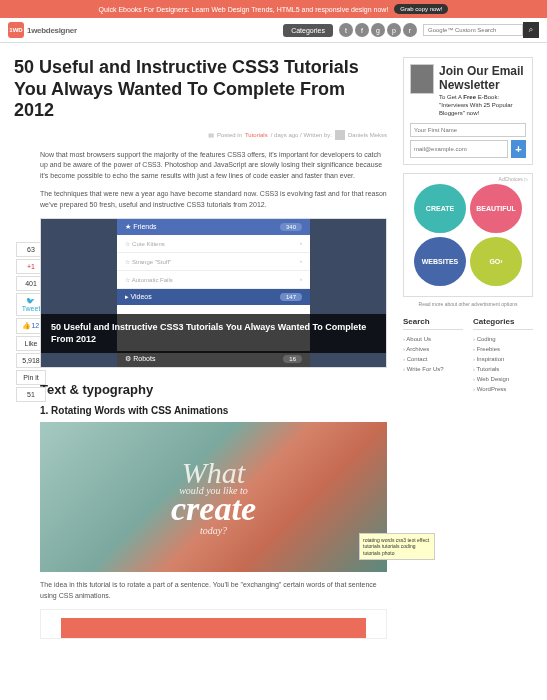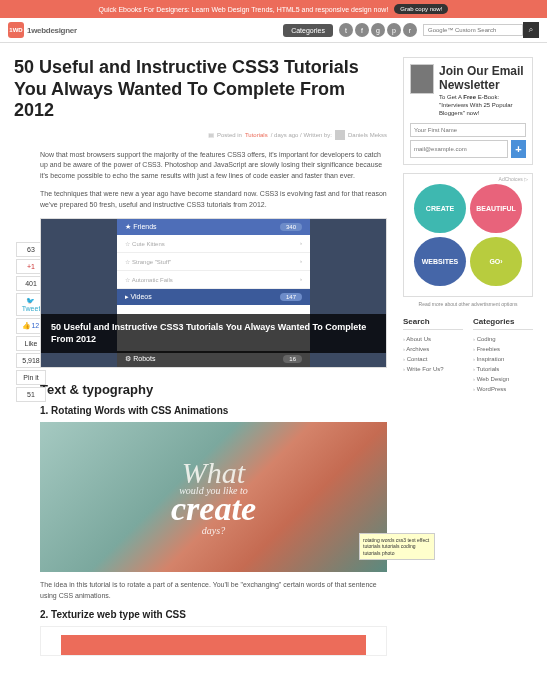--- a/index.html
+++ b/index.html
@@ -156,27 +156,26 @@
         <div class="fi-overlay">50 Useful and Instructive CSS3 Tutorials You Always Wanted To Complete From 2012</div>
       </div>
 
       <h2 class="h2">Text &amp; typography</h2>
       <h3 class="h3">1. Rotating Words with CSS Animations</h3>
       <div class="tut-img">
         <div class="tut-img-text">
           <div class="tw-what">What</div>
           <div class="tw-would">would you like to</div>
           <div class="tw-create">create</div>
-          <div class="tw-today">days?</div>
+          <div class="tw-today">today?</div>
         </div>
         <div class="tooltip">rotating words css3 text effect tutorials tutorials coding tutorials photo</div>
       </div>
       <p class="para">The idea in this tutorial is to rotate a part of a sentence. You'll be "exchanging" certain words of that sentence using CSS animations.</p>
 
-      <h3 class="h3">2. Texturize web type with CSS</h3>
       <div class="tut2-wrap">
         <div class="tut2-img"></div>
       </div>
     </div>
   </div>
 
   <div class="sidebar">
     <div class="newsletter">
       <div class="nl-head">
         <div class="nl-book"></div>

